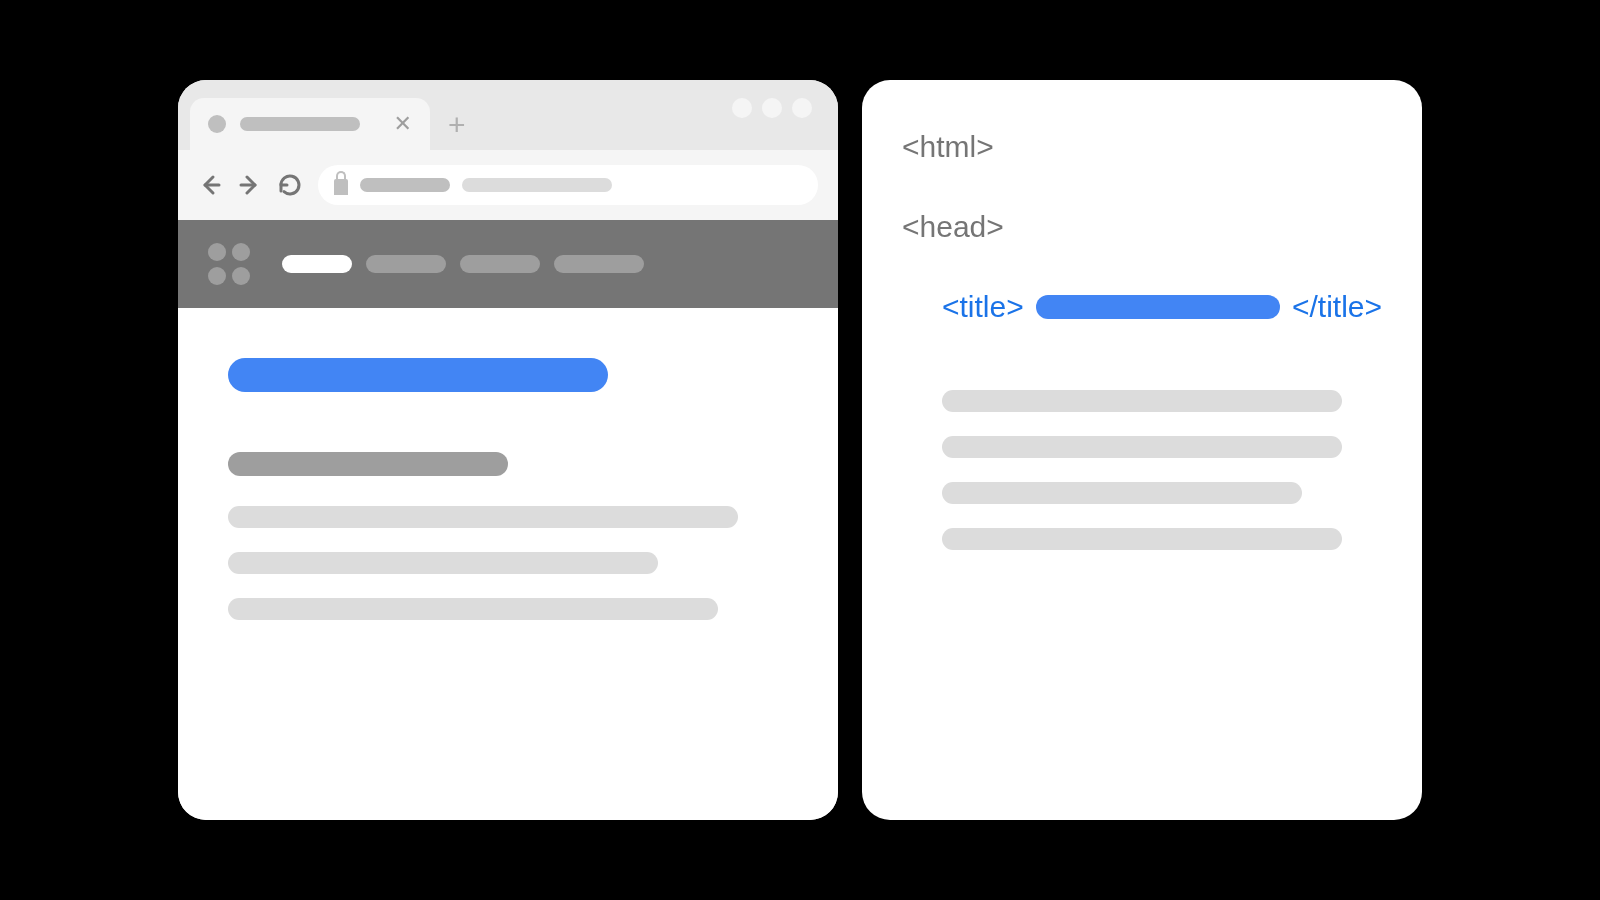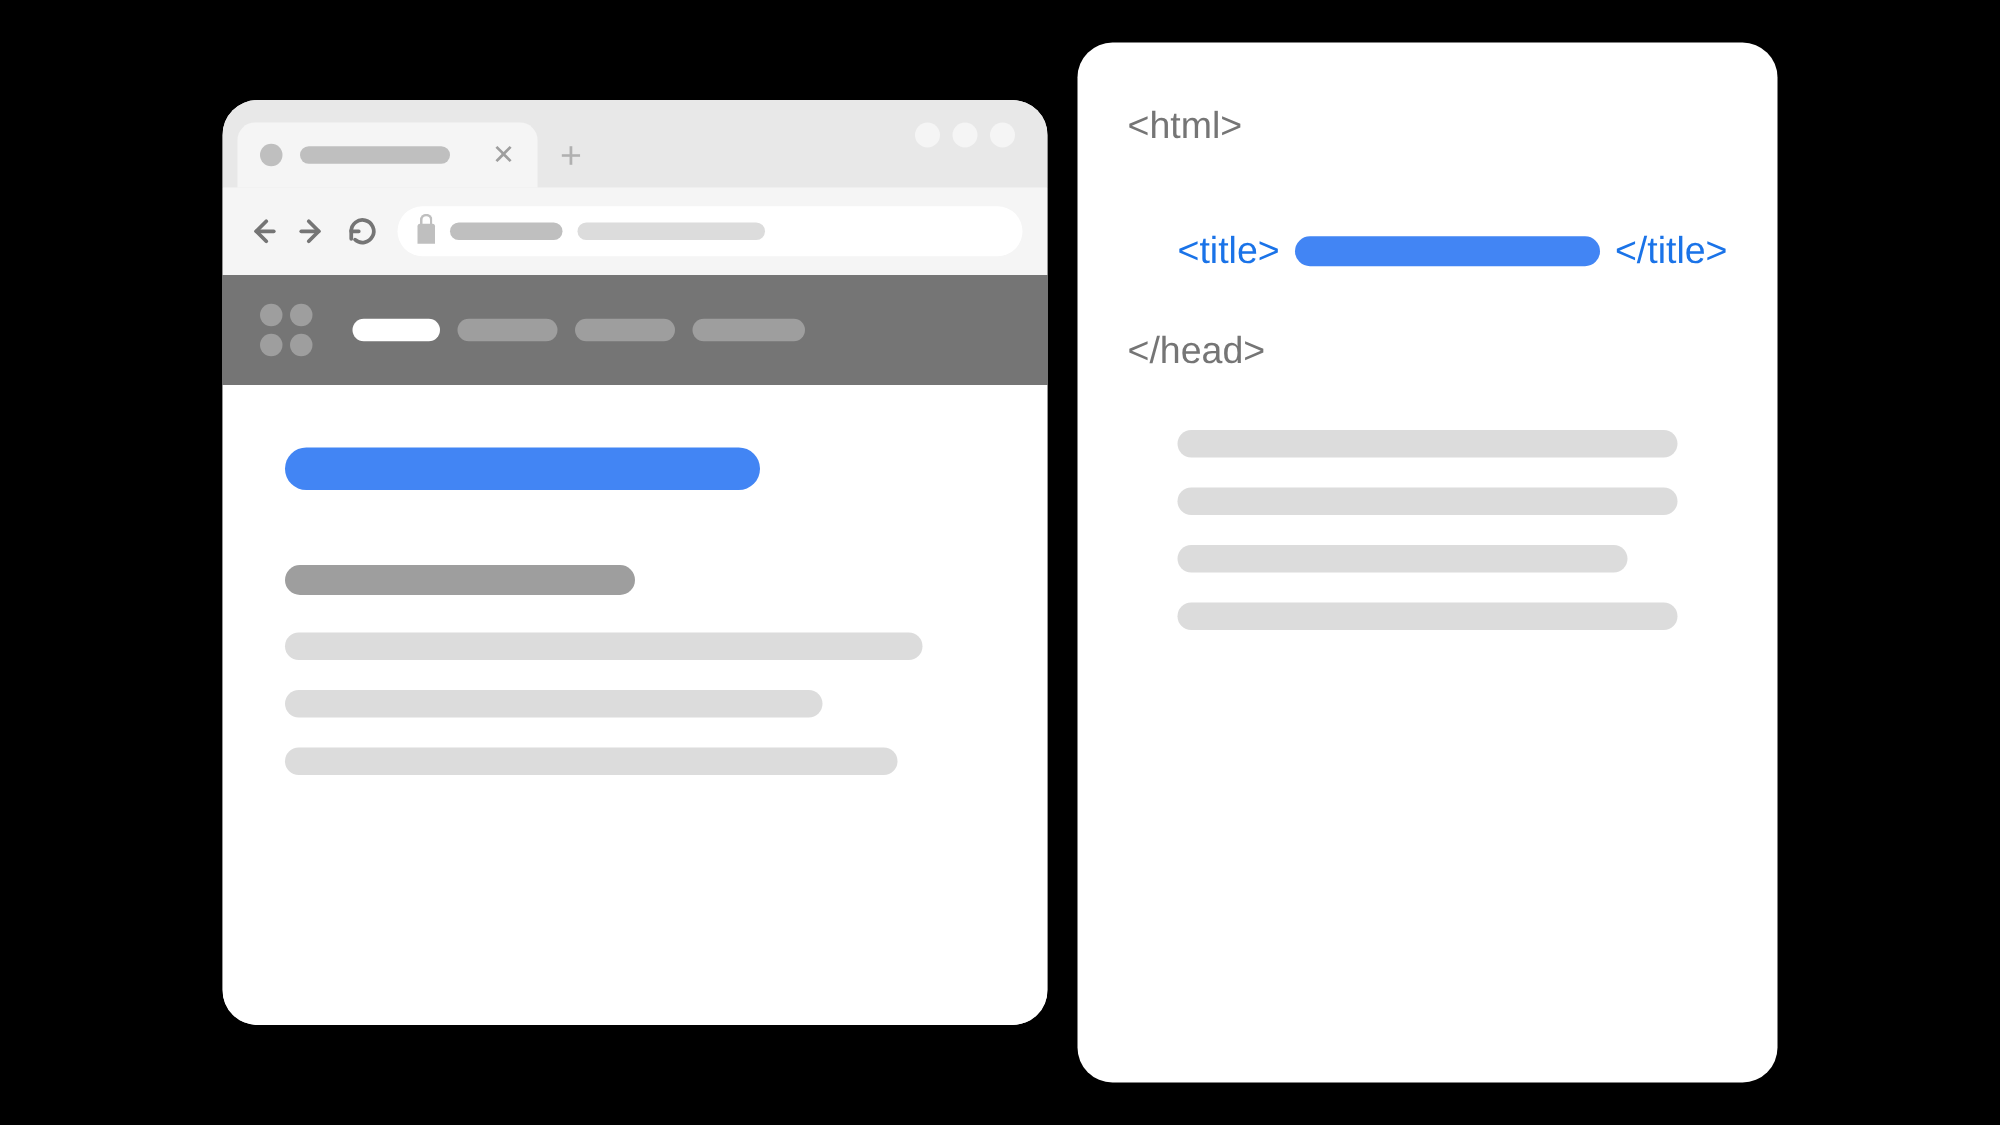--- a/index.html
+++ b/index.html
@@ -18,21 +18,21 @@
       border-radius: 28px;
       overflow: hidden;
     }
     .browser-panel {
       width: 660px;
       height: 740px;
       background: #e8e8e8;
     }
     .code-panel {
       width: 560px;
-      height: 832px;
+      height: 740px;
       padding: 50px 40px;
     }
     
     .tab-strip {
       height: 70px;
       background: #e8e8e8;
       display: flex;
       align-items: flex-end;
       padding: 0 12px 0 12px;
     }
@@ -296,27 +296,27 @@
     <div class="subtitle-bar"></div>
     <div class="text-line l1"></div>
     <div class="text-line l2"></div>
     <div class="text-line l3"></div>
   </div>
 </div>
 
 <div class="panel code-panel">
   <div class="code-line">&lt;html&gt;</div>
   <div class="code-spacer"></div>
+  <div class="code-line">&lt;head&gt;</div>
   <div class="code-spacer"></div>
   <div class="code-line indent">
     <span class="code-tag-blue">&lt;title&gt;</span>
     <div class="title-content-bar"></div>
     <span class="code-tag-blue">&lt;/title&gt;</span>
   </div>
   <div class="code-spacer"></div>
-  <div class="code-line">&lt;/head&gt;</div>
   <div class="code-spacer"></div>
   <div class="code-text-line ctl1"></div>
   <div class="code-text-line ctl2"></div>
   <div class="code-text-line ctl3"></div>
   <div class="code-text-line ctl4"></div>
   <div class="code-spacer"></div>
 </div>
 
 </body></html>

